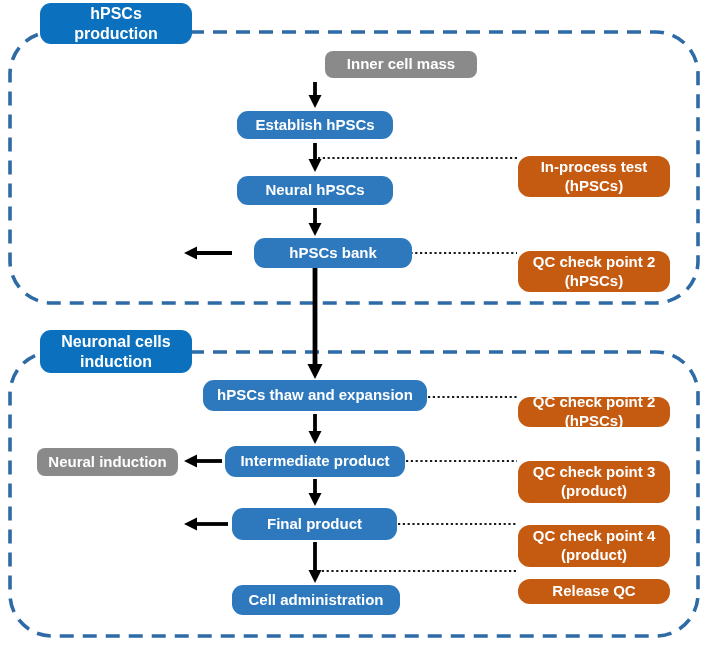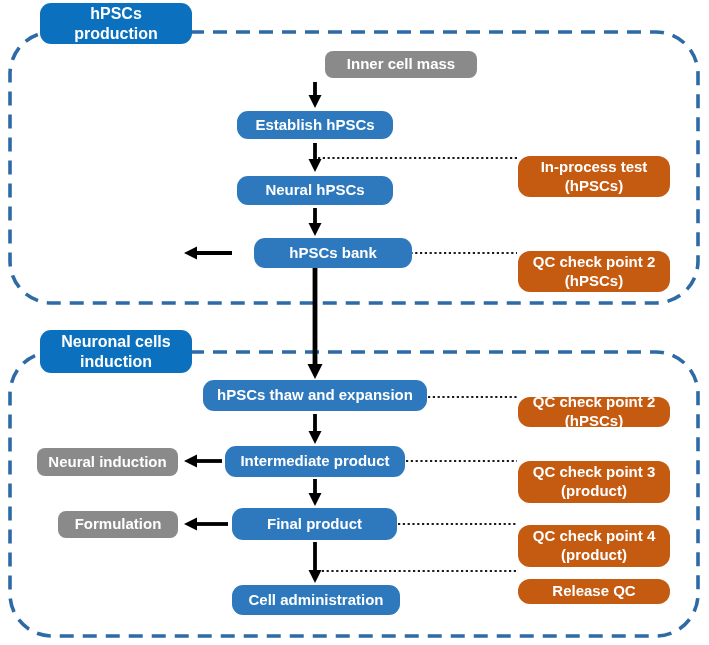--- a/index.html
+++ b/index.html
@@ -110,20 +110,19 @@
   <div class="box orange" style="left:518px;top:231px;width:152px;height:41px">QC check point 2
 (hPSCs)</div>
 
   <div class="box process" style="left:203px;top:380px;width:224px;height:31px">hPSCs thaw and expansion</div>
   <div class="box orange" style="left:518px;top:377px;width:152px;height:30px">QC check point 2
 (hPSCs)</div>
   <div class="box gray" style="left:37px;top:448px;width:141px;height:28px">Neural induction</div>
   <div class="box process" style="left:225px;top:446px;width:180px;height:31px">Intermediate product</div>
   <div class="box orange" style="left:518px;top:441px;width:152px;height:42px">QC check point 3
 (product)</div>
-  <div class="box gray" style="left:58px;top:511px;width:120px;height:27px">Formulation</div>
   <div class="box process" style="left:232px;top:508px;width:165px;height:32px">Final product</div>
   <div class="box orange" style="left:518px;top:505px;width:152px;height:42px">QC check point 4
 (product)</div>
   <div class="box orange" style="left:518px;top:559px;width:152px;height:25px">Release QC</div>
   <div class="box process" style="left:232px;top:585px;width:168px;height:30px">Cell administration</div>
 
 </div>
 
 </body></html>

